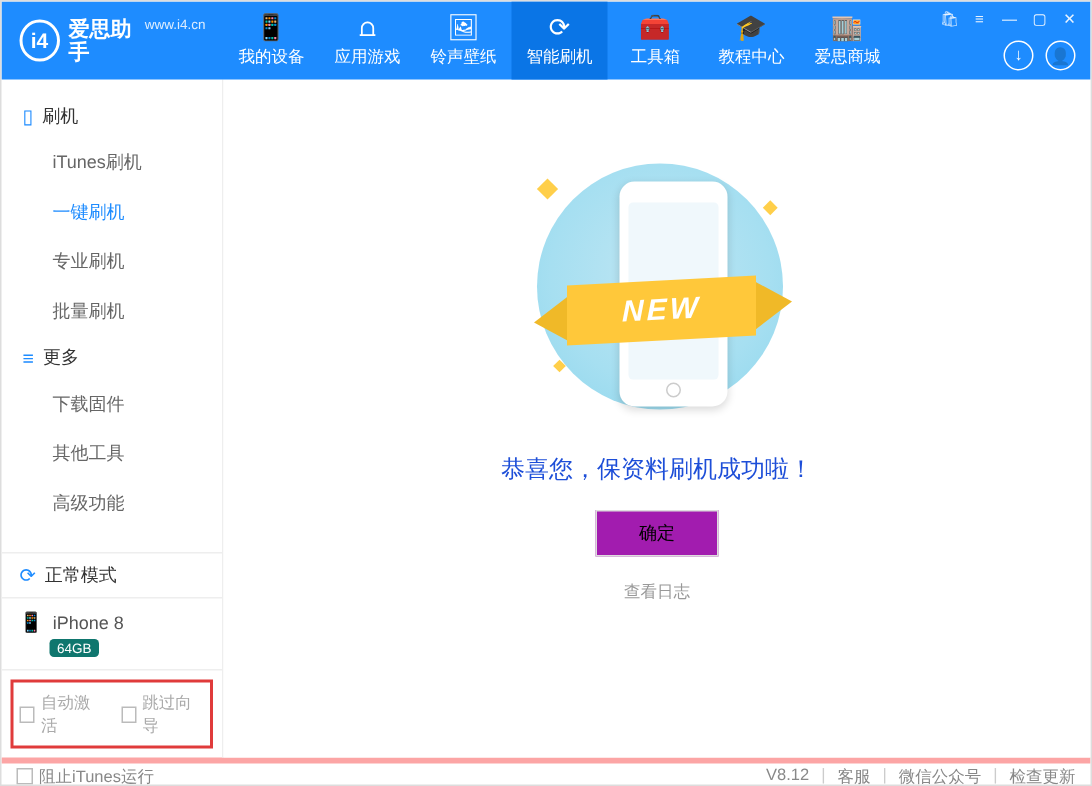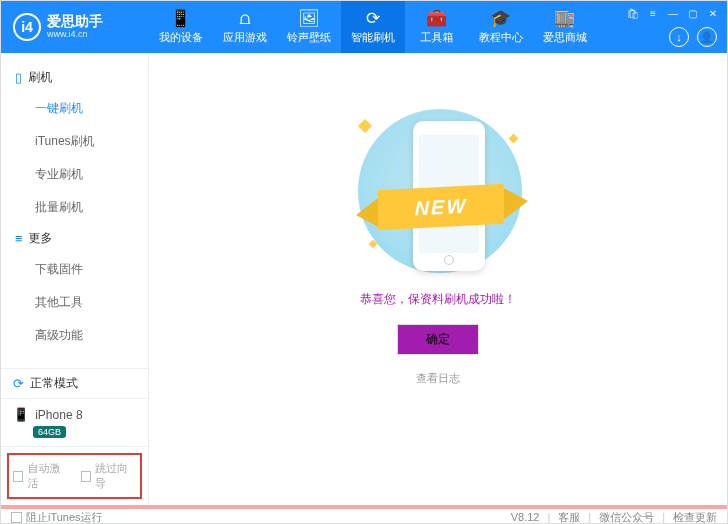--- a/index.html
+++ b/index.html
@@ -1,20 +1,20 @@
 <!DOCTYPE html>
 <html><head>
 <meta charset="utf-8">
 <style>
   * { box-sizing: border-box; margin: 0; padding: 0; }
   body { font-family: "Microsoft YaHei", Arial, sans-serif; font-size: 12px; color: #333; background: #fff; width: 728px; height: 524px; overflow: hidden; border: 1px solid #ddd; }
   .header { background: #1e8cff; height: 52px; display: flex; align-items: center; color: #fff; position: relative; }
   .logo { display: flex; align-items: center; padding: 0 12px; width: 148px; }
   .logo-icon { width: 28px; height: 28px; border: 2px solid #fff; border-radius: 50%; display: flex; align-items: center; justify-content: center; font-weight: bold; font-size: 14px; margin-right: 6px; }
-  .logo-text { display: flex; flex-direction: column; line-height: 1.1; }
+  .logo-text { display: flex; line-height: 1.1; }
   .logo-text .cn { font-size: 14px; font-weight: bold; }
   .logo-text .en { font-size: 9px; opacity: 0.85; }
   .nav { display: flex; height: 100%; }
   .nav-item { width: 64px; display: flex; flex-direction: column; align-items: center; justify-content: center; cursor: pointer; font-size: 11px; gap: 3px; }
   .nav-item.active { background: #0a75e6; }
   .nav-item .nic { font-size: 17px; line-height: 1; }
   .header-right { position: absolute; right: 8px; top: 6px; display: flex; gap: 8px; align-items: center; }
   .hbtn { width: 12px; height: 12px; display: flex; align-items: center; justify-content: center; color: #fff; font-size: 10px; cursor: pointer; opacity: 0.9; }
   .hcircle { position: absolute; right: 10px; bottom: 6px; display: flex; gap: 8px; }
   .hcircle-btn { width: 20px; height: 20px; border: 1.5px solid #fff; border-radius: 50%; display: flex; align-items: center; justify-content: center; font-size: 11px; cursor: pointer; }
@@ -38,21 +38,21 @@
   .illus { width: 220px; height: 200px; position: relative; margin-top: 10px; }
   .circle-bg { position: absolute; left: 30px; top: 18px; width: 164px; height: 164px; border-radius: 50%; background: radial-gradient(circle at 50% 45%, #bfe6f3 0%, #a6dff1 60%, #8ed6ec 100%); }
   .phone { position: absolute; left: 85px; top: 30px; width: 72px; height: 150px; background: #fff; border-radius: 10px; box-shadow: 0 2px 6px rgba(0,0,0,0.15); }
   .phone::before { content: ""; position: absolute; left: 6px; top: 14px; right: 6px; bottom: 18px; background: #f0f8fc; border-radius: 3px; }
   .phone::after { content: ""; position: absolute; left: 50%; bottom: 6px; width: 8px; height: 8px; border-radius: 50%; border: 1px solid #ccc; transform: translateX(-50%); }
   .ribbon { position: absolute; left: 26px; top: 96px; width: 180px; height: 46px; }
   .ribbon-c { position: absolute; left: 24px; top: 0; width: 126px; height: 40px; background: #ffc83a; transform: skewY(-3deg); display: flex; align-items: center; justify-content: center; font-weight: bold; font-size: 20px; color: #fff; letter-spacing: 2px; font-style: italic; }
   .ribbon-l { position: absolute; left: 2px; top: 8px; width: 0; height: 0; border-top: 20px solid transparent; border-bottom: 14px solid transparent; border-right: 26px solid #f0b928; }
   .ribbon-r { position: absolute; right: 6px; top: 0; width: 0; height: 0; border-top: 14px solid transparent; border-bottom: 20px solid transparent; border-left: 26px solid #f0b928; }
   .spark { position: absolute; width: 10px; height: 10px; background: #ffcf4a; transform: rotate(45deg); }
-  .success-text { font-size: 12px; color: #a21caf; }
+  .success-text { margin-top: 12px; font-size: 16px; color: #1d4ed8; }
   .ok-btn { margin-top: 16px; border: 1px solid #ddd; background: #a21caf; padding: 6px 28px; font-size: 12px; cursor: pointer; }
   .log-link { margin-top: 16px; color: #999; font-size: 11px; cursor: pointer; }
   .footer { height: 20px; border-top: 4px solid #fca5a5; display: flex; align-items: center; padding: 0 10px; font-size: 11px; color: #888; }
   .footer .chk { color: #888; }
   .footer-right { margin-left: auto; display: flex; gap: 8px; align-items: center; }
   .footer-sep { color: #ccc; }
 </style>
 </head>
 <body>
 
@@ -107,22 +107,22 @@
   </div>
 </div>
 
 <div class="body">
   <div class="sidebar">
     <div class="sb-section">
       <span class="sic">▯</span>
       <span>刷机</span>
     </div>
     <div id="sb1">
+        <div class="sb-item">iTunes刷机</div>
         <div class="sb-item active">一键刷机</div>
-        <div class="sb-item">iTunes刷机</div>
         <div class="sb-item">专业刷机</div>
         <div class="sb-item">批量刷机</div>
       </div>
     <div class="sb-section">
       <span class="sic">≡</span>
       <span>更多</span>
     </div>
     <div id="sb2">
         <div class="sb-item">下载固件</div>
         <div class="sb-item">其他工具</div>

